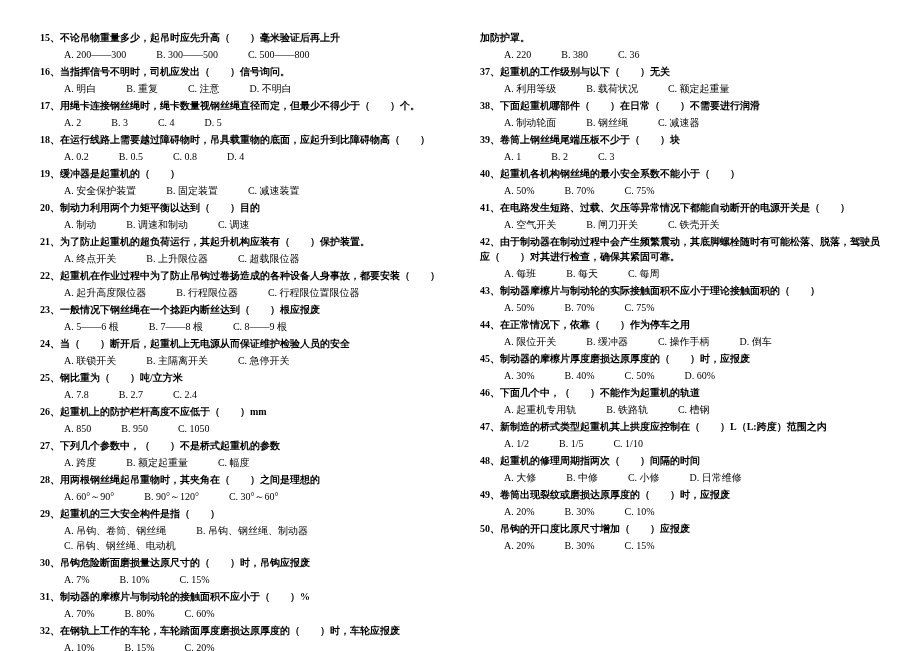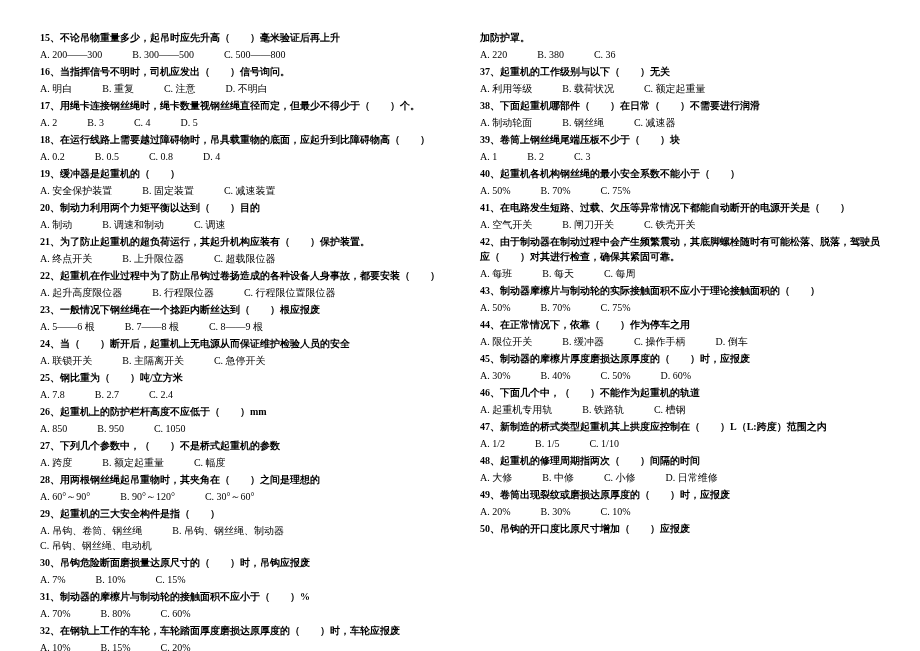--- a/index.html
+++ b/index.html
@@ -21,20 +21,21 @@
   .col {
     flex: 1;
     line-height: 1.5;
   }
   .q {
     margin-bottom: 2px;
     font-weight: bold;
   }
   .opts {
     margin-bottom: 2px;
+    margin-left: 24px;
   }
   .opt {
     display: inline-block;
     margin-right: 30px;
   }
 </style>
 </head>
 <body>
 
 <div class="page">
@@ -99,14 +100,15 @@
       <div class="opts"><span class="opt">A. 30%</span><span class="opt">B. 40%</span><span class="opt">C. 50%</span><span class="opt">D. 60%</span></div>
       <div class="q">46、下面几个中，（　　）不能作为起重机的轨道</div>
       <div class="opts"><span class="opt">A. 起重机专用轨</span><span class="opt">B. 铁路轨</span><span class="opt">C. 槽钢</span></div>
       <div class="q">47、新制造的桥式类型起重机其上拱度应控制在（　　）L（L:跨度）范围之内</div>
       <div class="opts"><span class="opt">A. 1/2</span><span class="opt">B. 1/5</span><span class="opt">C. 1/10</span></div>
       <div class="q">48、起重机的修理周期指两次（　　）间隔的时间</div>
       <div class="opts"><span class="opt">A. 大修</span><span class="opt">B. 中修</span><span class="opt">C. 小修</span><span class="opt">D. 日常维修</span></div>
       <div class="q">49、卷筒出现裂纹或磨损达原厚度的（　　）时，应报废</div>
       <div class="opts"><span class="opt">A. 20%</span><span class="opt">B. 30%</span><span class="opt">C. 10%</span></div>
       <div class="q">50、吊钩的开口度比原尺寸增加（　　）应报废</div>
+      <div class="opts"><span class="opt">A. 20%</span><span class="opt">B. 30%</span><span class="opt">C. 15%</span></div>
     </div>
 </div>
 
 </body></html>

